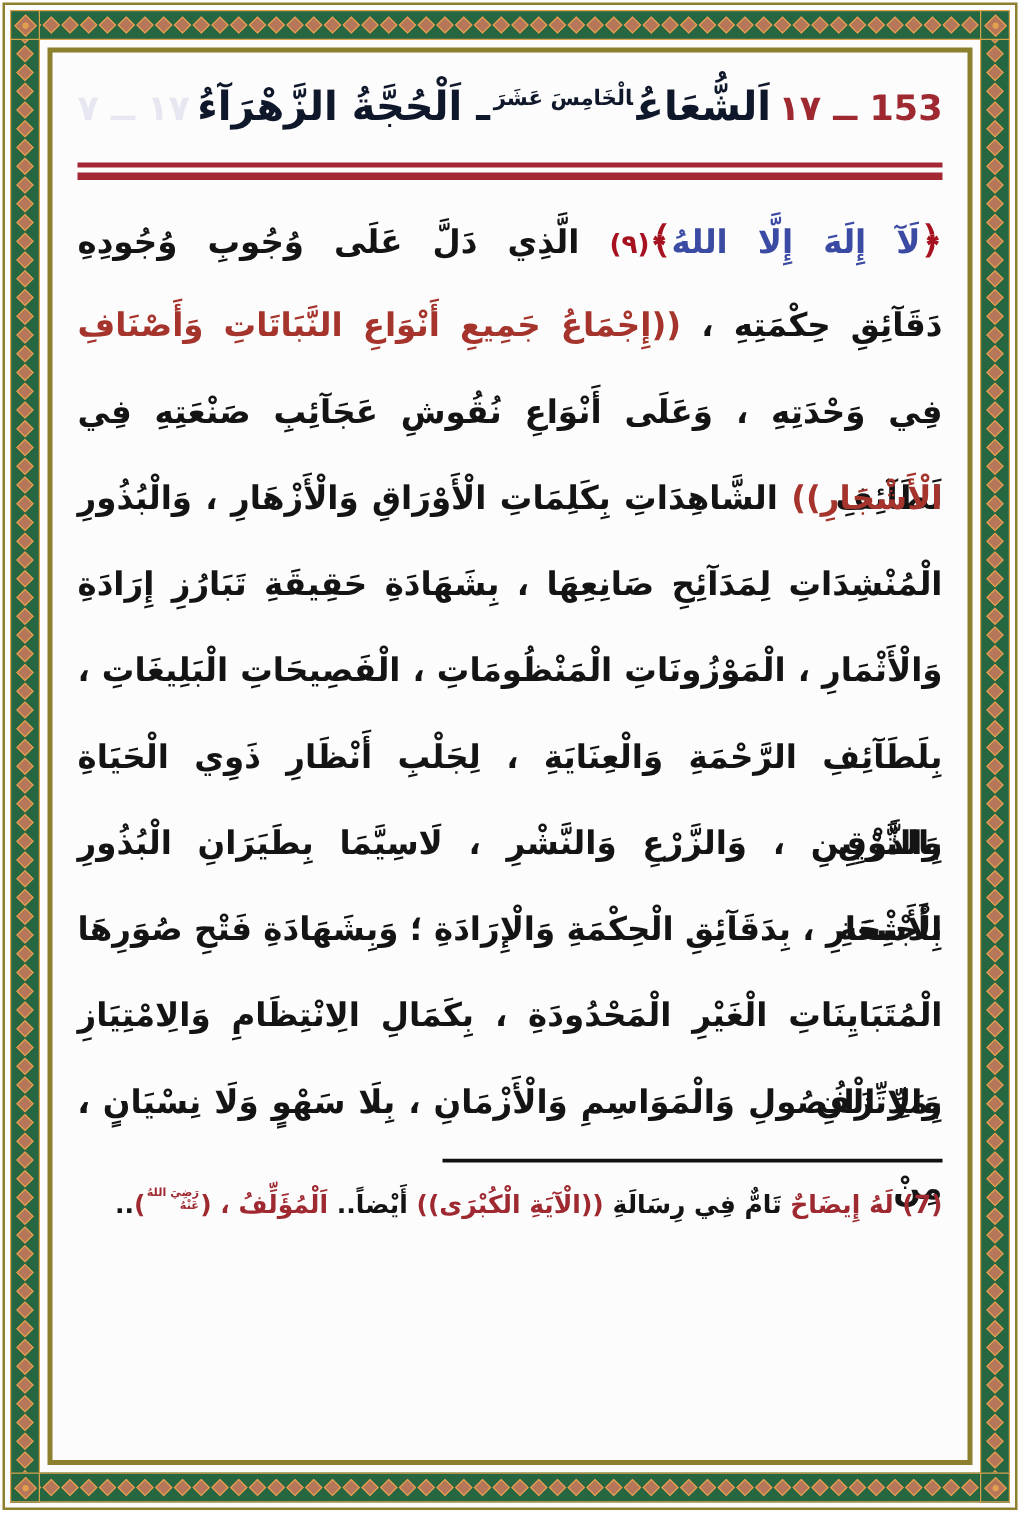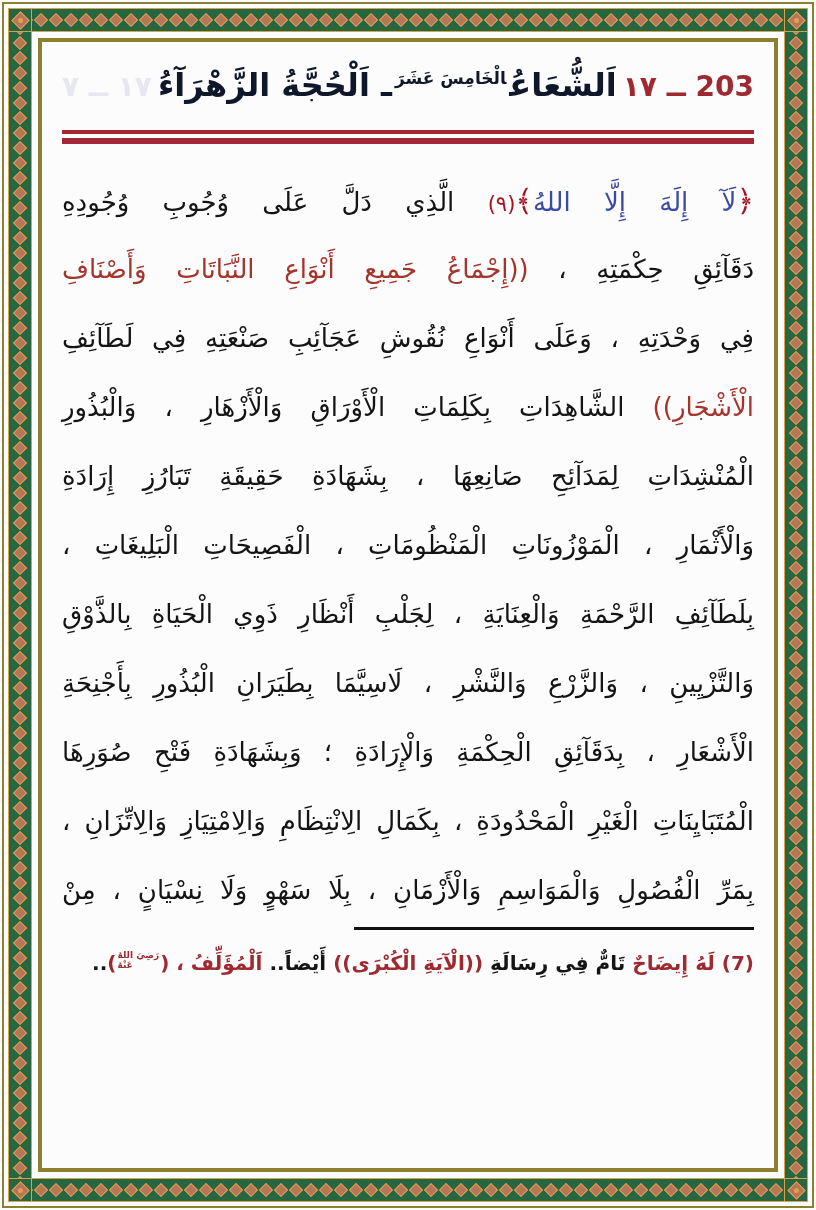--- a/index.html
+++ b/index.html
@@ -32,32 +32,32 @@
           margin-top:20px;height:50px;}
   .pagenums{font-size:28px;font-weight:700;color:#9e2930;letter-spacing:1px;}
   .title{font-size:32px;font-weight:700;color:#0f172a;white-space:nowrap;}
   .title .sup{font-size:17px;position:relative;top:-12px;margin:0 3px;}
   .faintnums{font-size:28px;font-weight:700;color:#e7e7f1;letter-spacing:1px;}
   .rule{margin-top:14px;}
   .rule .thin{height:4px;background:#a32735;}
   .rule .gap{height:4px;}
   .rule .thick{height:6px;background:#a32735;}
   .body{margin-top:14px;}
-  .body-line{height:69px;line-height:85px;font-size:26px;font-weight:400;
+  .body-line{height:69px;line-height:69px;font-size:26px;font-weight:700;
              text-align:justify;text-align-last:justify;white-space:normal;color:#141414;}
   .c-black{color:#141414;}
   .c-red{color:#a5342c;}
   .c-blue{color:#3b4aa2;}
   .c-orn{color:#a6121f;font-size:30px;}
   .c-mark{color:#a6121f;font-size:21px;}
   .footnote-sep{width:400px;height:3px;background:#111;margin-top:10px;}
   .footnote{margin-top:14px;font-size:20px;font-weight:700;text-align:right;
             color:#141414;line-height:1.9;}
   .fn-red{color:#9e2930;}
-  .seal{display:inline-flex;flex-direction:column;align-items:flex-end;vertical-align:middle;
+  .seal{display:inline-flex;flex-direction:column;align-items:flex-start;vertical-align:middle;
         font-size:9px;line-height:1.1;color:#9e2930;position:relative;top:-4px;margin:0 1px;}
 </style>
 </head>
 <body>
 
 <div class="page">
 
   <div class="outer-line"></div>
   <div class="band h top">
       <span class="diamond"></span>
@@ -345,21 +345,21 @@
   <div class="corner br">
       <div class="cd">
         <div class="cdot"></div>
       </div>
     </div>
   <div class="inner-line"></div>
 
   <div class="content">
 
     <div class="header">
-      <span class="pagenums">203 ــ ١٧</span>
+      <span class="pagenums">153 ــ ١٧</span>
       <span class="title"><span>اَلشُّعَاعُ</span><span class="sup">الْخَامِسَ عَشَرَ</span><span>ـ اَلْحُجَّةُ الزَّهْرَآءُ</span></span>
       <span class="faintnums">١٧ ــ ٧</span>
     </div>
 
     <div class="rule">
       <div class="thin"></div>
       <div class="gap"></div>
       <div class="thick"></div>
     </div>
 

